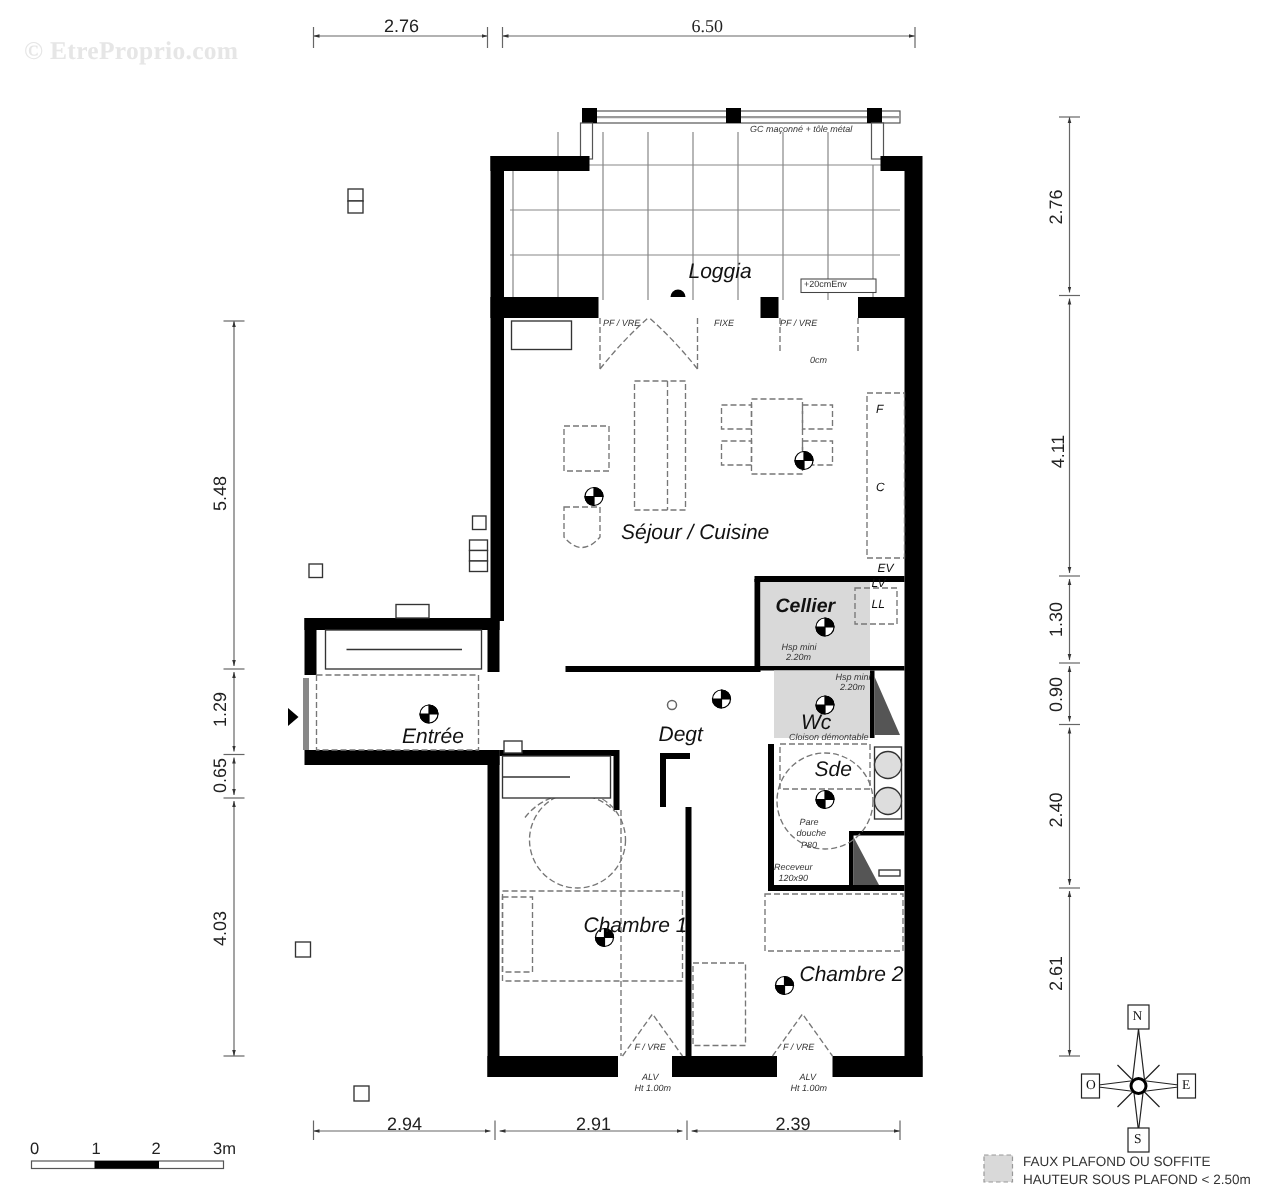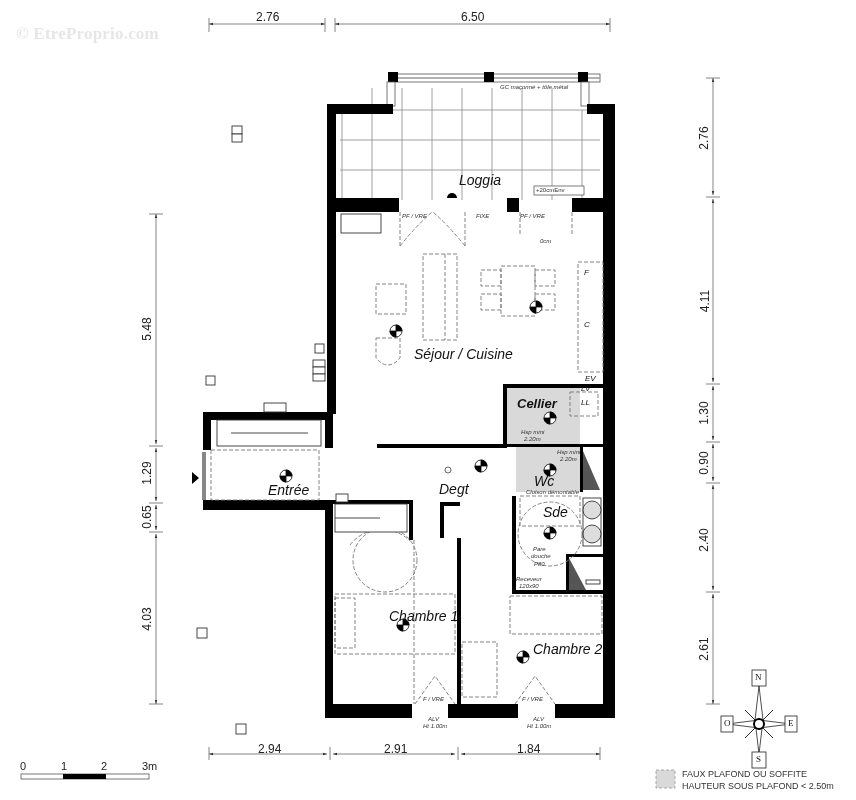--- a/index.html
+++ b/index.html
@@ -286,25 +286,25 @@
 <div class="lbl tiny" style="left:519px; top:583px;">120x90</div>
 
 <div class="lbl tiny" style="left:423px; top:696px;">F / VRE</div>
 <div class="lbl tiny" style="left:522px; top:696px;">F / VRE</div>
 <div class="lbl tiny" style="left:428px; top:716px;">ALV</div>
 <div class="lbl tiny" style="left:423px; top:723px;">Ht 1.00m</div>
 <div class="lbl tiny" style="left:533px; top:716px;">ALV</div>
 <div class="lbl tiny" style="left:527px; top:723px;">Ht 1.00m</div>
 
 <div class="lbl dim" style="left:256px; top:10px;">2.76</div>
-<div class="lbl dim" style="left:461px; top:10px;">6.50</div>
+<div class="lbl dim" style="left:461px; top:10px;font-family:Liberation Serif, serif;">6.50</div>
 
 <div class="lbl dim" style="left:258px; top:742px;">2.94</div>
 <div class="lbl dim" style="left:384px; top:742px;">2.91</div>
-<div class="lbl dim" style="left:517px; top:742px;">1.84</div>
+<div class="lbl dim" style="left:517px; top:742px;">2.39</div>
 
 <div class="lbl vdim" style="left:135px; top:322px;">5.48</div>
 <div class="lbl vdim" style="left:135px; top:466px;">1.29</div>
 <div class="lbl vdim" style="left:135px; top:510px;">0.65</div>
 <div class="lbl vdim" style="left:135px; top:612px;">4.03</div>
 
 <div class="lbl vdim" style="left:692px; top:131px;">2.76</div>
 <div class="lbl vdim" style="left:694px; top:294px;">4.11</div>
 <div class="lbl vdim" style="left:692px; top:406px;">1.30</div>
 <div class="lbl vdim" style="left:692px; top:456px;">0.90</div>

